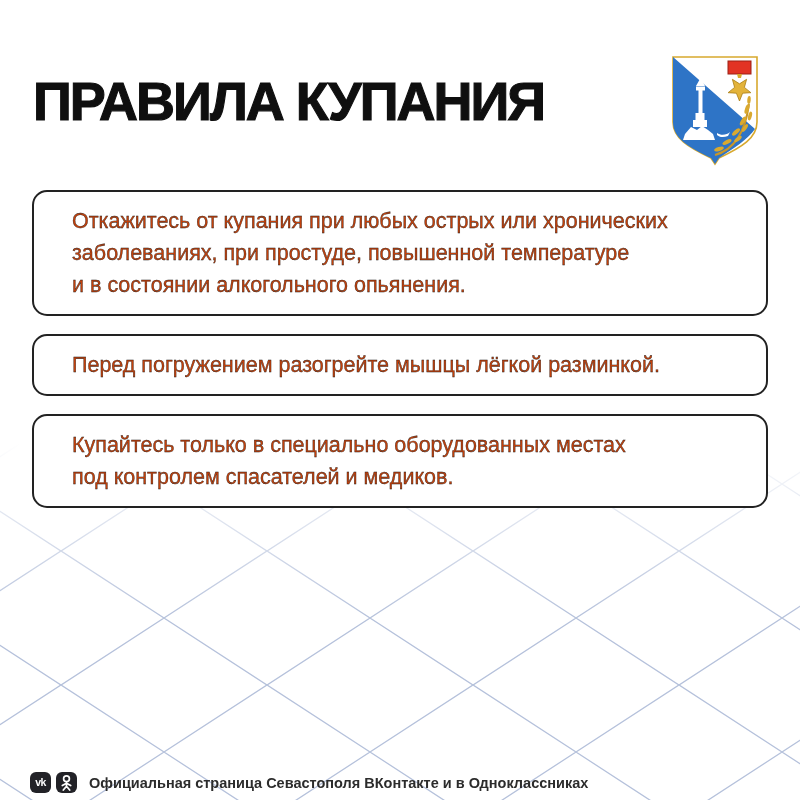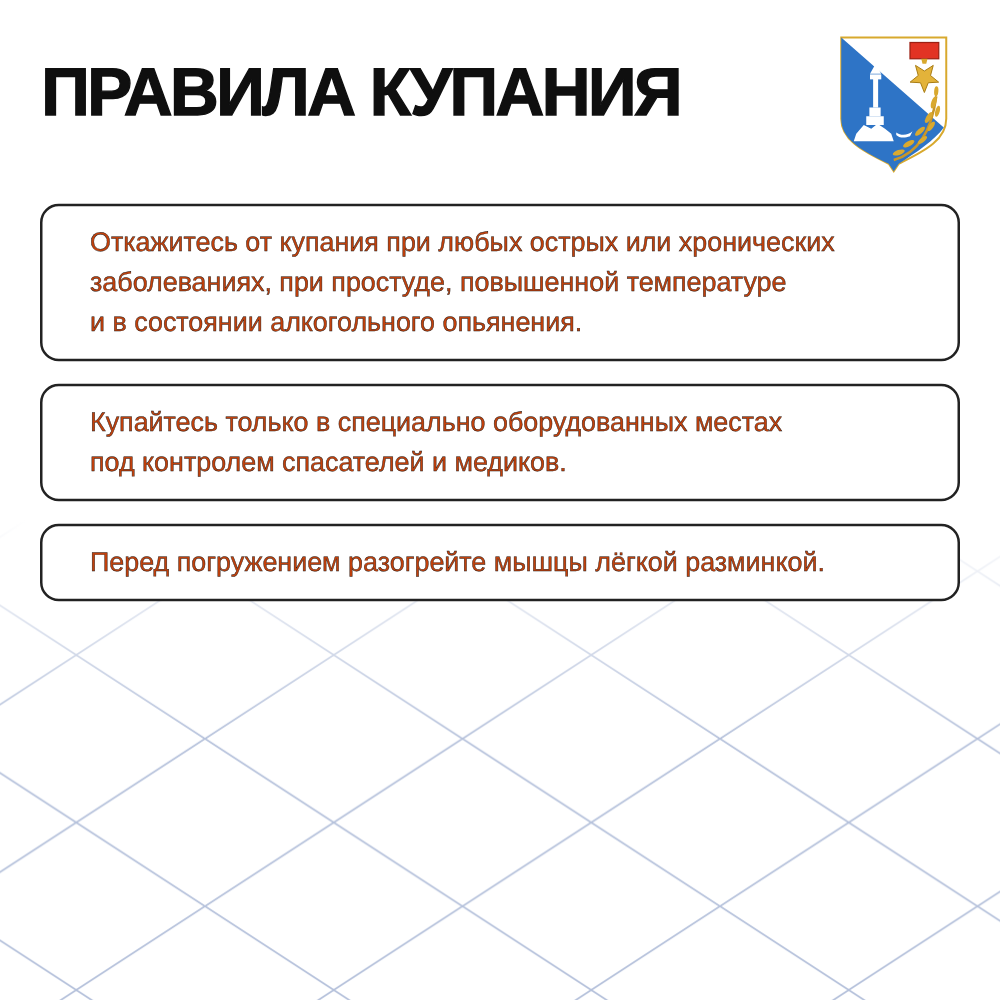--- a/index.html
+++ b/index.html
@@ -2,21 +2,21 @@
 <html><head>
 <meta charset="utf-8">
 <style>
   html,body{margin:0;padding:0;}
   body{
     width:800px;height:800px;position:relative;overflow:hidden;
     background:#ffffff;
     font-family:"Liberation Sans", sans-serif;
   }
   .bg-grid{position:absolute;left:0;top:0;width:800px;height:800px;}
-  .poster{position:absolute;inset:0;}
+  .poster{position:absolute;inset:0;margin-top:27px;}
   .page-title{
     position:absolute;left:33px;top:46px;margin:0;
     font-size:54px;line-height:1.05;font-weight:900;
     letter-spacing:-2px;color:#0f0f0f;
     -webkit-text-stroke:1.1px #0f0f0f;
     white-space:nowrap;
   }
   .crest{position:absolute;left:669px;top:27px;width:92px;height:112px;}
   .rules{
     position:absolute;left:32px;top:163px;width:736px;
@@ -112,22 +112,34 @@
     </g>
   </svg>
 
   <main class="rules">
     <section class="rule-card">
       <p class="rule-text">Откажитесь от купания при любых острых или хронических
 заболеваниях, при простуде, повышенной температуре
 и в состоянии алкогольного опьянения.</p>
     </section>
     <section class="rule-card">
+      <p class="rule-text">Перед погружением разогрейте мышцы лёгкой разминкой.</p>
+    </section>
+    <section class="rule-card">
       <p class="rule-text">Купайтесь только в специально оборудованных местах
 под контролем спасателей и медиков.</p>
     </section>
-    <section class="rule-card">
-      <p class="rule-text">Перед погружением разогрейте мышцы лёгкой разминкой.</p>
-    </section>
   </main>
 
+  <footer class="footer">
+    <span class="icon-badge">
+      <span class="vk-glyph">vk</span>
+    </span>
+    <span class="icon-badge">
+      <svg width="21" height="21" viewBox="0 0 21 21" aria-hidden="true">
+        <circle cx="10.5" cy="6.8" r="2.9" fill="none" stroke="#ffffff" stroke-width="1.7"></circle>
+        <path d="M10.5,10.6 L10.5,14.2 M10.5,11.2 L6.3,13.6 M10.5,11.2 L14.7,13.6 M10.5,14.2 L7.3,18 M10.5,14.2 L13.7,18" fill="none" stroke="#ffffff" stroke-width="1.7" stroke-linecap="round"></path>
+      </svg>
+    </span>
+    <span class="footer-text">Официальная страница Севастополя ВКонтакте и в Одноклассниках</span>
+  </footer>
 
 </div>
 
 </body></html>

